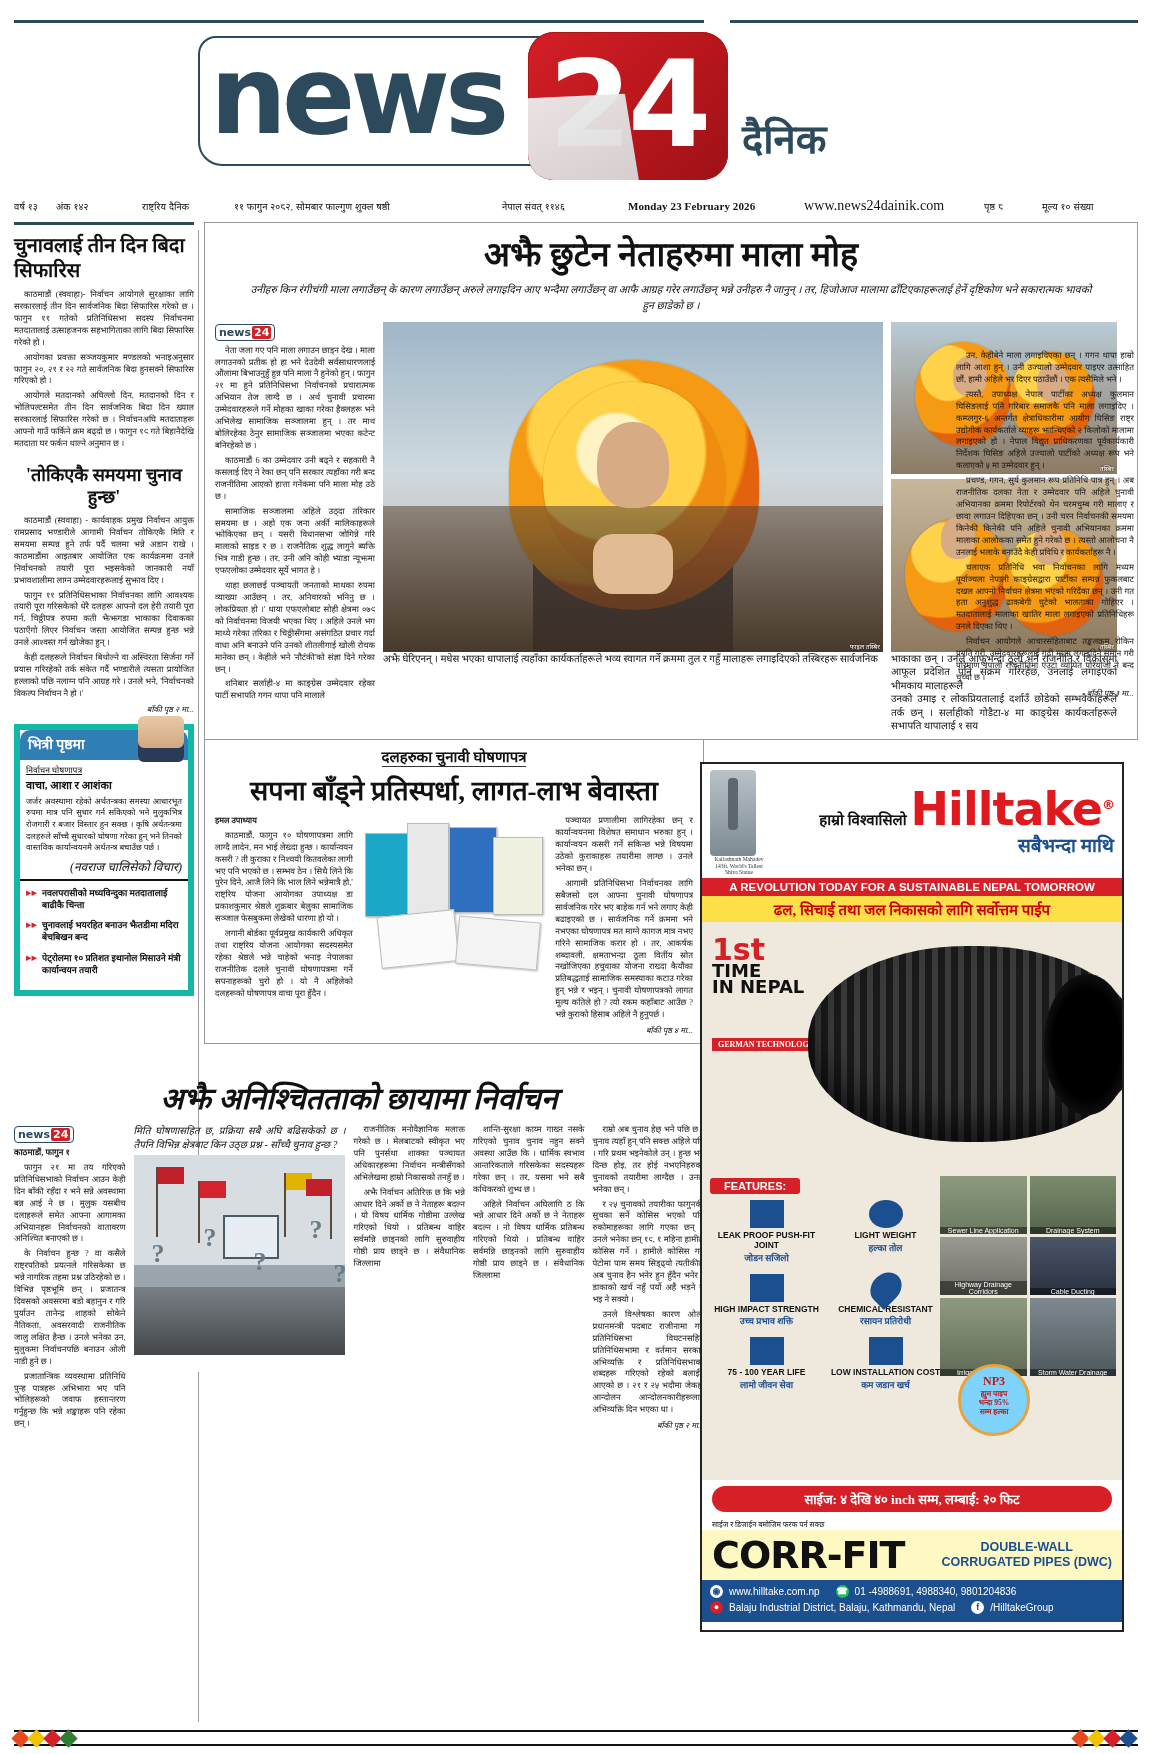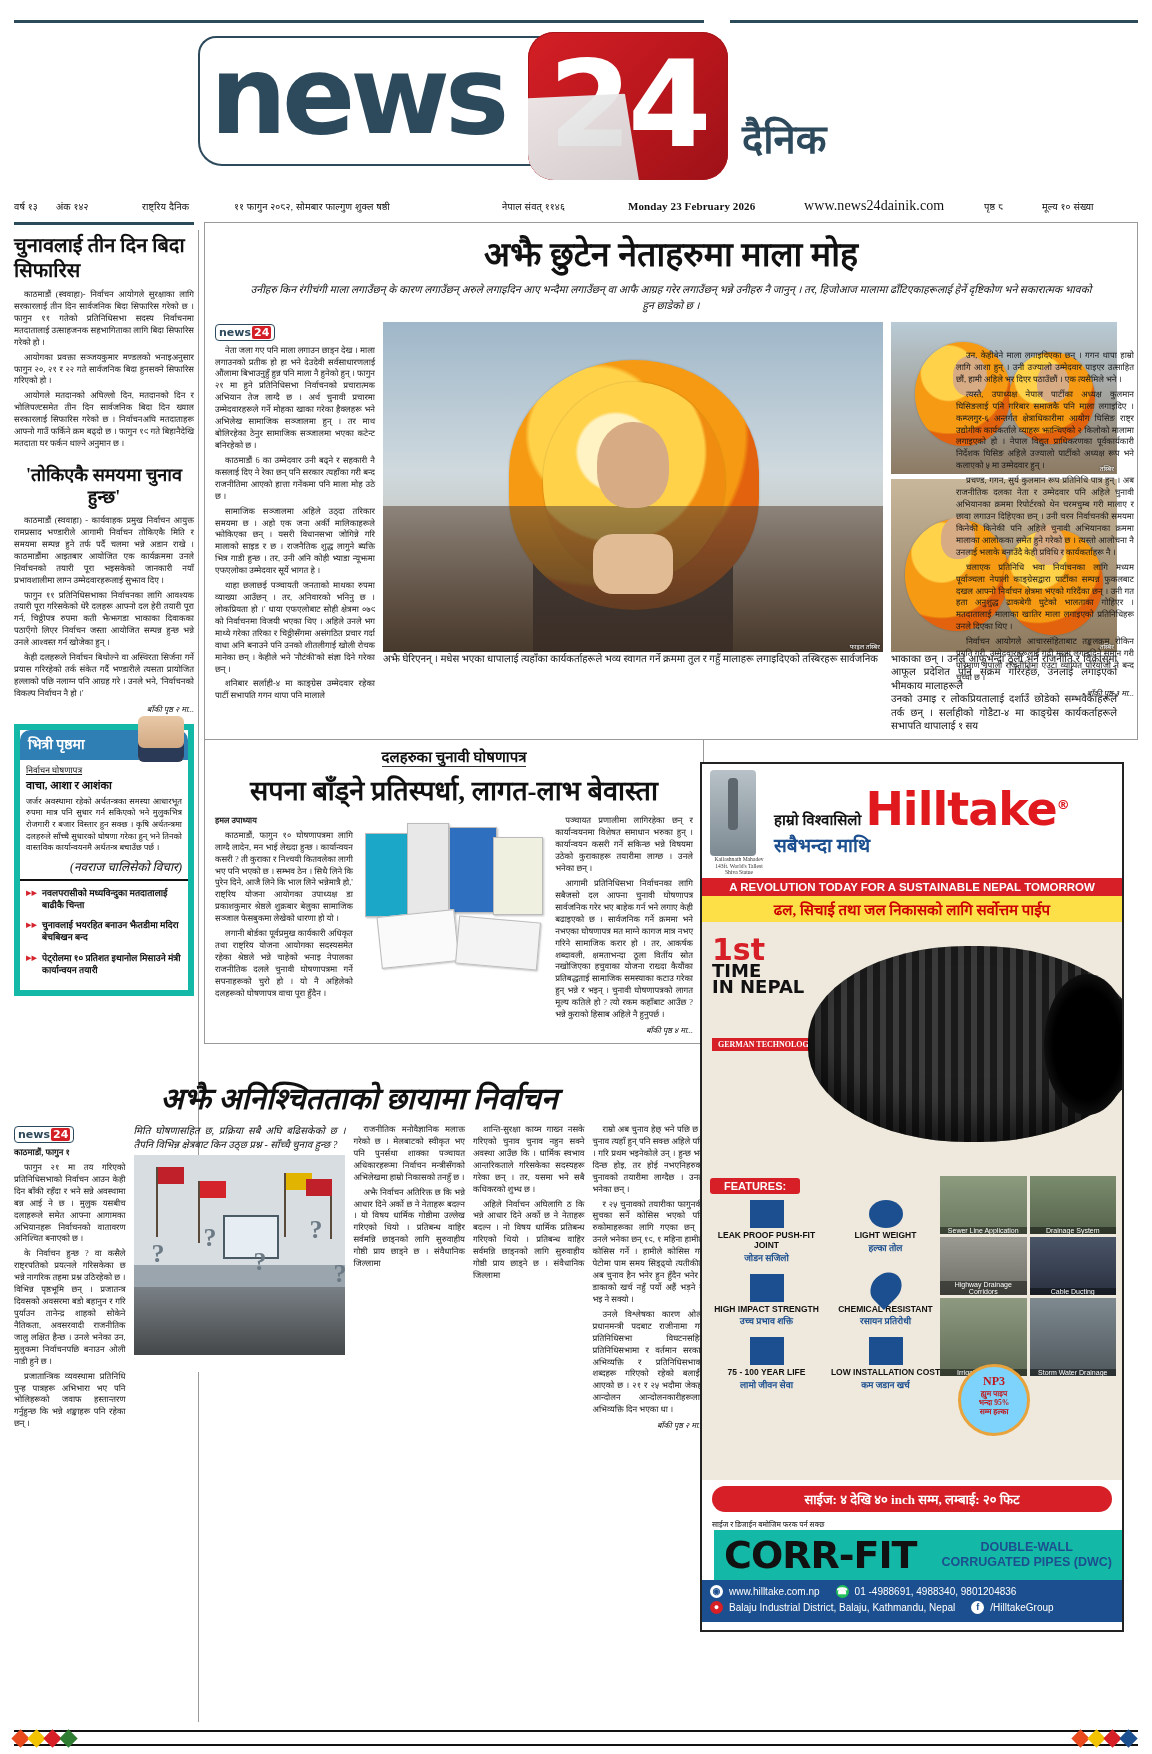--- a/index.html
+++ b/index.html
@@ -168,21 +168,21 @@
   .qmark { position:absolute; font-size:26px; font-weight:700; color:#6c7a85; }
   .flagpole { position:absolute; width:2px; background:#5a4a3a; }
   .flag { position:absolute; width:26px; height:17px; }
 
   
   .advert { position:absolute; left:700px; top:762px; width:424px; height:870px; border:2px solid #222; background:#fff; overflow:hidden; }
   .ad-top { display:flex; align-items:center; padding:6px 8px 2px; gap:6px; }
   .ad-statue { width:46px; height:86px; background:linear-gradient(#b8c2c8,#7d8a92); position:relative; border-radius:4px; }
   .ad-statue::after{content:"";position:absolute;left:50%;top:8px;transform:translateX(-50%);width:10px;height:52px;background:#5d676d;border-radius:4px;}
   .ad-statue-cap { font-size:5.6px; text-align:center; line-height:1.2; color:#333; width:58px; }
-  .ad-brandwrap { flex:1; text-align:left; }
+  .ad-brandwrap { flex:1; text-align:right; }
   .ad-tag1 { font-size:15px; font-weight:700; color:#111; }
   .hilltake {
     font-family:"DejaVu Sans", sans-serif; font-weight:700; font-size:46px;
     color:#e0191f; line-height:.95; letter-spacing:-1px;
   }
   .hilltake sup { font-size:13px; vertical-align:super; }
   .ad-tag2 { font-size:19px; font-weight:700; color:#1c4f8f; }
   .ad-band {
     background:#d61f26; color:#fff; text-align:center; font-size:11.5px;
     font-weight:700; padding:3px 0; font-family:"Liberation Sans",sans-serif;
@@ -220,21 +220,21 @@
                 color:#fff; font-size:7px; text-align:center; font-family:"Liberation Sans",sans-serif; }
   .apgrid { display:flex; gap:3px; }
   .apgrid .apimg { width:50%; }
   .np3 { position:absolute; right:92px; bottom:44px; width:72px; height:72px; border-radius:50%;
          background:#7dd3fc; border:3px solid #e8a33d; text-align:center; font-size:7.5px;
          color:#c0161c; font-weight:700; line-height:1.22; padding-top:7px; }
   .np3 b { font-size:12px; display:block; }
   .ad-size { background:#d61f26; color:#fff; text-align:center; font-weight:700;
              font-size:13px; padding:4px 0; border-radius:20px; margin:6px 10px; }
   .ad-note { font-size:7.5px; padding:1px 10px; color:#111; }
-  .corrfit-wrap { display:flex; align-items:center; background:#14b8a6; padding:6px 10px;margin-left:12px; }
+  .corrfit-wrap { display:flex; align-items:center; background:#fef9c3; padding:6px 10px; }
   .corrfit { font-family:"DejaVu Sans",sans-serif; font-weight:700; font-size:38px;
              color:#111; letter-spacing:-1px; line-height:1; }
   .dwc { margin-left:auto; text-align:center; color:#1c4f8f; font-weight:700;
          font-size:12.5px; line-height:1.2; font-family:"Liberation Sans",sans-serif; }
   .ad-foot { background:#1c4f8f; color:#fff; padding:5px 8px; font-size:10px;
              font-family:"Liberation Sans",sans-serif; }
   .ad-foot .row { display:flex; align-items:center; gap:6px; margin-bottom:3px; }
   .cicon { width:13px; height:13px; border-radius:50%; background:#fff; color:#1c4f8f;
            font-size:9px; text-align:center; line-height:13px; font-weight:700; flex:none; }
 

